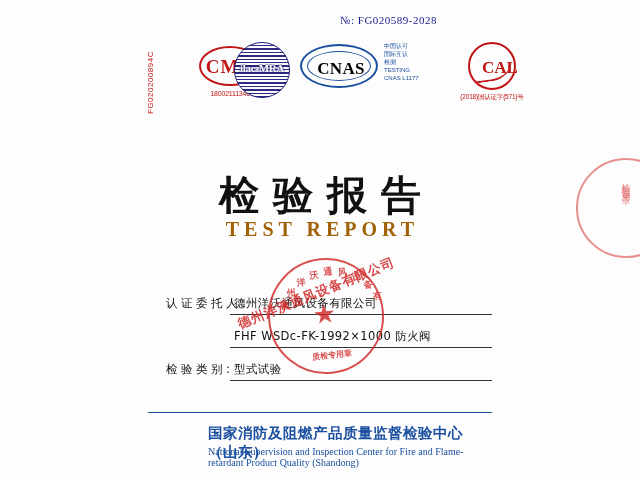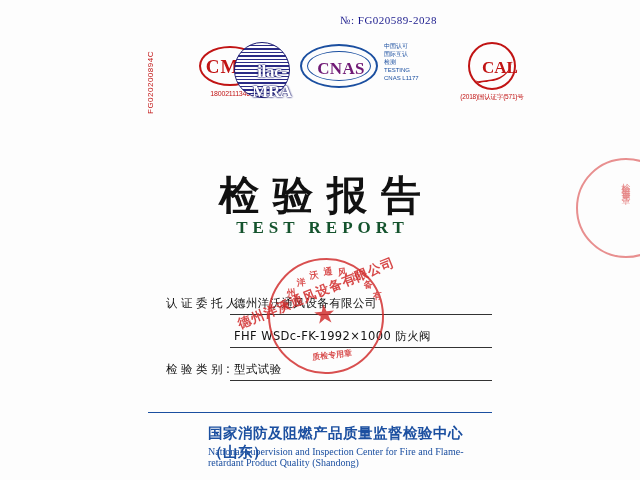--- a/index.html
+++ b/index.html
@@ -112,27 +112,26 @@
         #ffffff 0px, #ffffff 2px,
         #2b2b86 2px, #2b2b86 3.4px
       );
   }
   .ilac-text {
     position: absolute;
     left: 0;
     top: 20px;
     width: 56px;
     text-align: center;
-    font-size: 17px;
+    font-size: 11px;
     font-weight: bold;
     color: #ffffff;
     text-shadow: 0 0 2px #1a1a70, 0 0 2px #1a1a70;
     font-family: "Liberation Serif", serif;
     letter-spacing: -0.3px;
-    padding-left: 10px;
   }
 
   
   .logo-cnas {
     position: absolute;
     left: 140px;
     top: 4px;
     width: 80px;
     text-align: center;
   }
@@ -154,21 +153,21 @@
     border-radius: 50%;
   }
   .cnas-word {
     position: absolute;
     left: 0;
     top: 13px;
     width: 78px;
     text-align: center;
     font-size: 17px;
     font-weight: bold;
-    color: #701a75;
+    color: #000000;
     font-family: "Liberation Serif", serif;
     letter-spacing: 0.3px;
   }
 
   
   .cnas-side {
     position: absolute;
     left: 224px;
     top: 2px;
     width: 54px;
@@ -236,25 +235,25 @@
     text-indent: 14px;
     color: #111111;
     font-family: "DejaVu Sans", sans-serif;
   }
   .title-en {
     position: absolute;
     top: 218px;
     left: 0;
     width: 640px;
     text-align: center;
-    font-size: 17px;
+    font-size: 20px;
     font-weight: bold;
     letter-spacing: 5px;
     text-indent: 5px;
-    color: #14532d;
+    color: #a16207;
     font-family: "Liberation Serif", serif;
   }
 
   
   .fields {
     position: absolute;
     top: 292px;
     left: 166px;
     width: 330px;
   }

